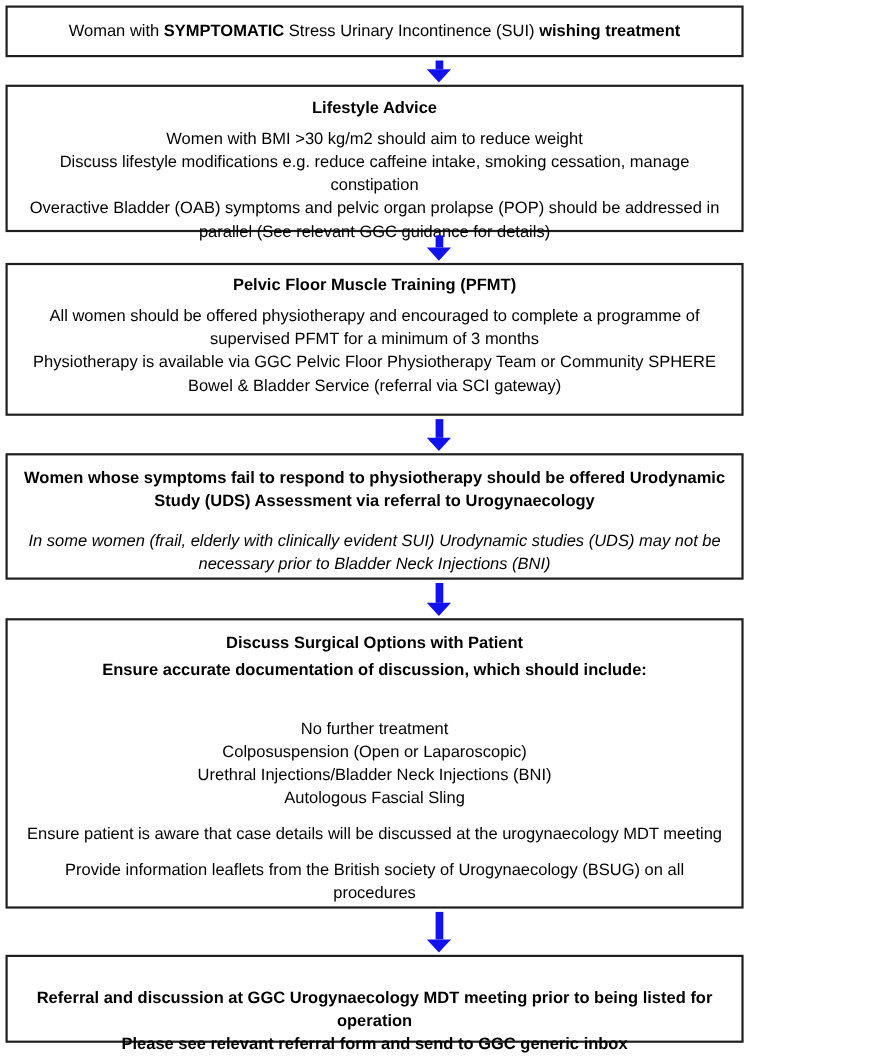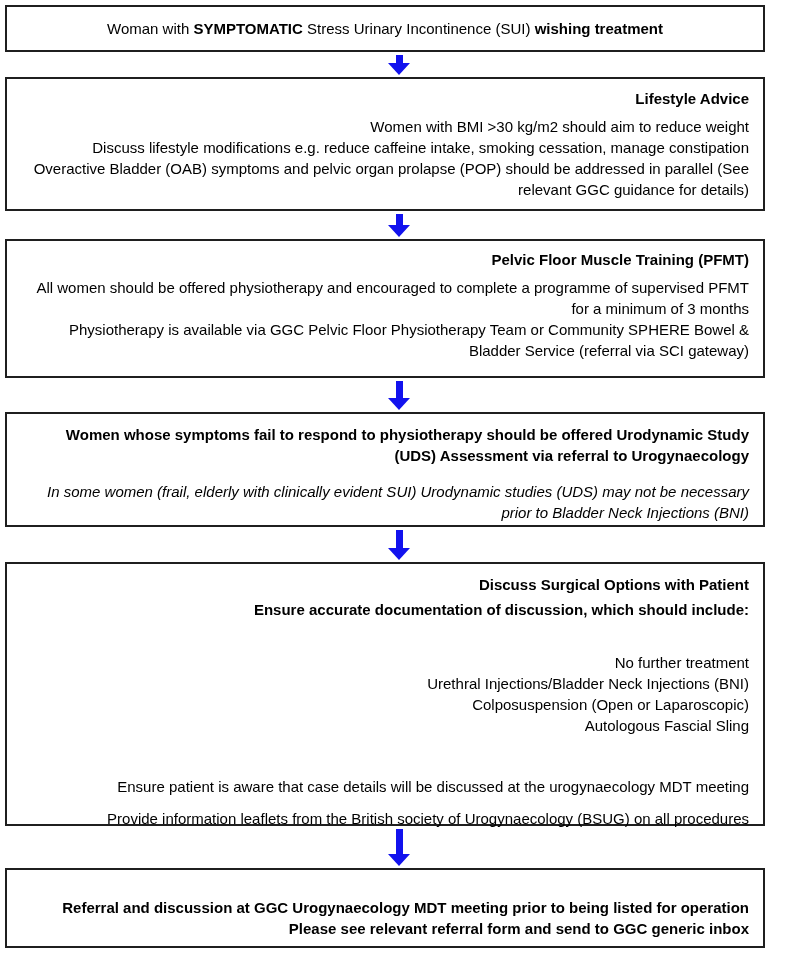--- a/index.html
+++ b/index.html
@@ -16,41 +16,41 @@
   }
   .page{
     width: 798px;
     height: 964px;
     background: var(--bg);
     padding: 5px 5px 0 5px;
     overflow: hidden;
   }
   .box{
     border: 2px solid var(--border);
-    width: 760px;
-    text-align: right;
+    width: 671px;
+    text-align: center;
     font-size: 15px;
     line-height: 21px;
   }
   .box p{ padding: 0 14px; }
   b, .bold{ font-weight: bold; }
   .italic{ font-style: italic; }
 
   .box-start{ height: 47px; display: flex; align-items: center; justify-content: center; }
   .box-lifestyle{ height: 134px; padding-top: 9px; }
   .box-pfmt{ height: 139px; padding-top: 8px; }
   .box-uds{ height: 115px; padding-top: 10px; }
   .box-surgical{ height: 264px; padding-top: 10px; }
   .box-referral{ height: 80px; padding-top: 27px; }
 
   .box-title{ font-weight: bold; }
   .body-block{ margin-top: 7px; }
   .box-surgical .intro{ margin-top: 4px; font-weight: bold; }
   .box-surgical .options{ margin-top: 32px; }
-  .box-surgical .mdt-note{ margin-top: 40px; }
+  .box-surgical .mdt-note{ margin-top: 12px; }
   .box-surgical .leaflets-note{ margin-top: 11px; }
   .box-referral .line2{ }
   .box-uds .note{ margin-top: 15px; }
 
   .arrow{
     width: 26px;
     margin: 0 auto;
     display: flex;
     flex-direction: column;
     align-items: center;
@@ -118,22 +118,22 @@
   <div class="arrow gap4">
     <div class="shaft"></div>
     <div class="head"></div>
   </div>
 
   <div class="box box-surgical">
     <p class="box-title">Discuss Surgical Options with Patient</p>
     <p class="intro">Ensure accurate documentation of discussion, which should include:</p>
     <div class="options">
       <p>No further treatment</p>
+      <p>Colposuspension (Open or Laparoscopic)</p>
       <p>Urethral Injections/Bladder Neck Injections (BNI)</p>
-      <p>Colposuspension (Open or Laparoscopic)</p>
       <p>Autologous Fascial Sling</p>
     </div>
     <p class="mdt-note">Ensure patient is aware that case details will be discussed at the urogynaecology MDT meeting</p>
     <p class="leaflets-note">Provide information leaflets from the British society of Urogynaecology (BSUG) on all procedures</p>
   </div>
 
   <div class="arrow gap5">
     <div class="shaft"></div>
     <div class="head"></div>
   </div>

